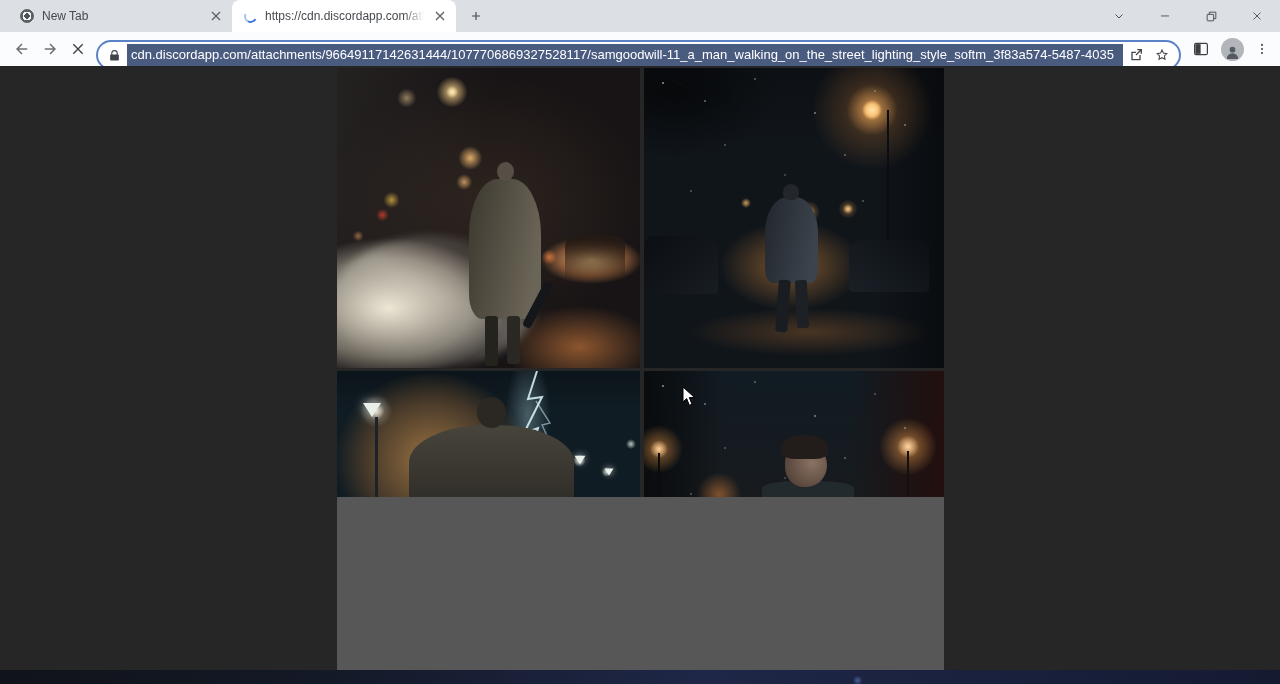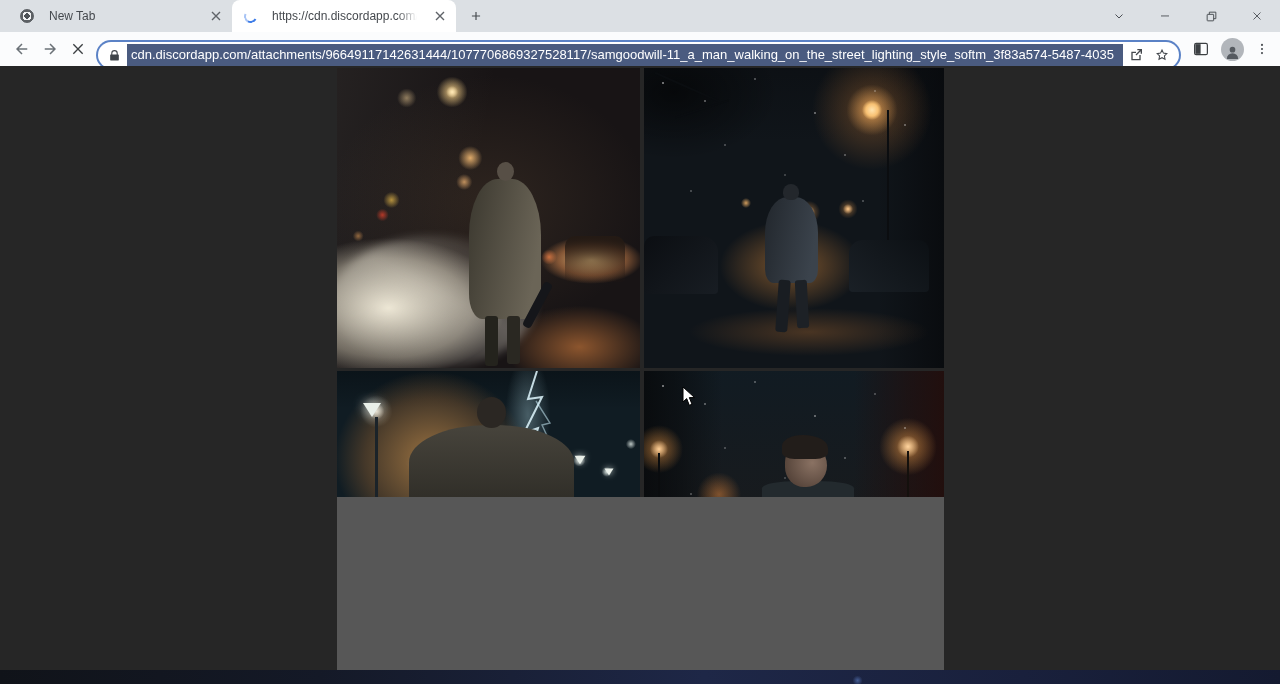--- a/index.html
+++ b/index.html
@@ -2,21 +2,21 @@
 <html><head>
 <meta charset="utf-8">
 <style>
   html,body{margin:0;padding:0;background:#000;}
   .window{position:relative;width:1280px;height:684px;overflow:hidden;
           font-family:"Liberation Sans",sans-serif;background:#262626;}
 
   
   .tabstrip{position:absolute;top:0;left:0;right:0;height:32px;background:#dce0e4;}
   .tab{position:absolute;top:0;height:32px;width:224px;box-sizing:border-box;
-       display:flex;align-items:center;gap:15px;padding:0 8px 0 12px;font-size:12px;color:#45494e;}
+       display:flex;align-items:center;gap:8px;padding:0 8px 0 12px;font-size:12px;color:#45494e;}
   .tab-1{left:8px;}
   .tab-2{left:232px;background:#fff;border-radius:8px 8px 0 0;}
   .tab-title{flex:1;white-space:nowrap;overflow:hidden;position:relative;}
   .tab-1 .tab-title::after{content:"";position:absolute;right:0;top:0;bottom:0;width:20px;
        background:linear-gradient(to right,rgba(220,224,228,0),#dce0e4);}
   .tab-2 .tab-title::after{content:"";position:absolute;right:0;top:0;bottom:0;width:20px;
        background:linear-gradient(to right,rgba(255,255,255,0),#fff);}
   .tab-close{width:16px;height:16px;border-radius:50%;display:flex;align-items:center;
        justify-content:center;color:#5f6368;flex:0 0 auto;}
   .chrome-orb{width:14px;height:14px;border-radius:50%;flex:0 0 auto;

